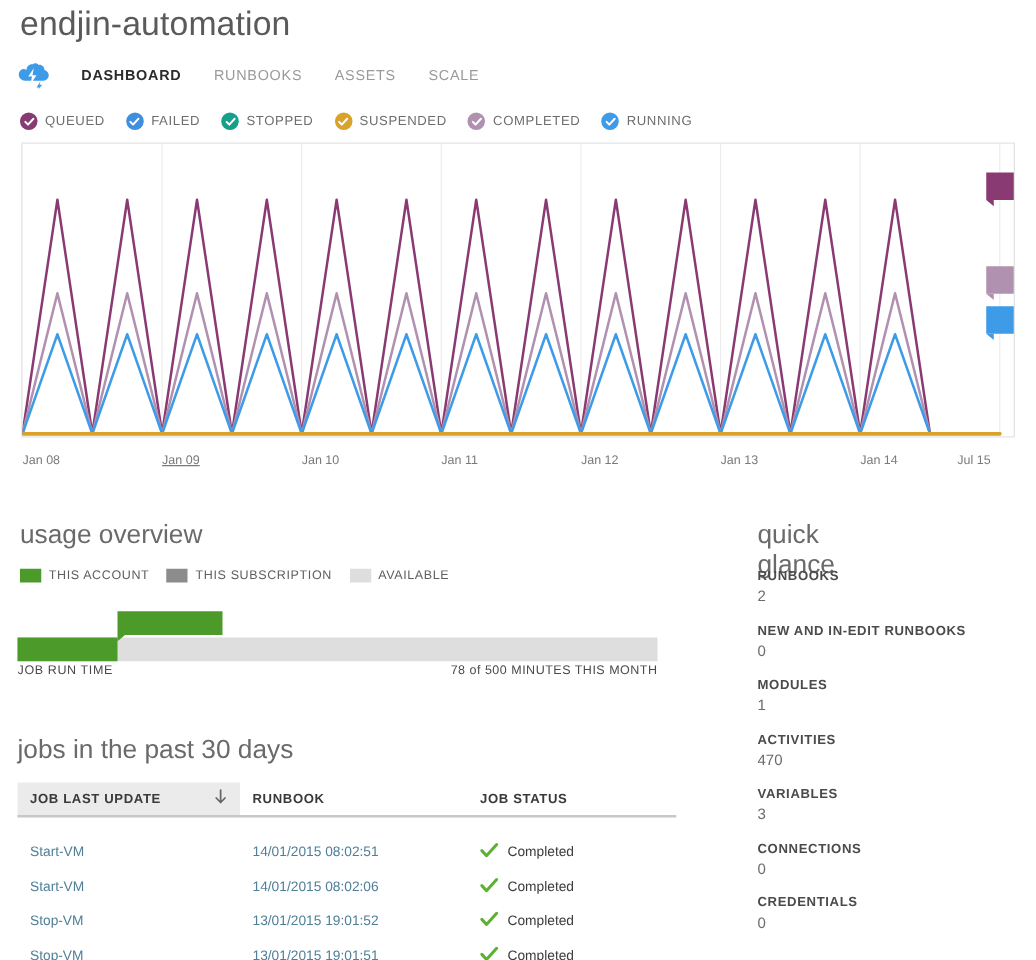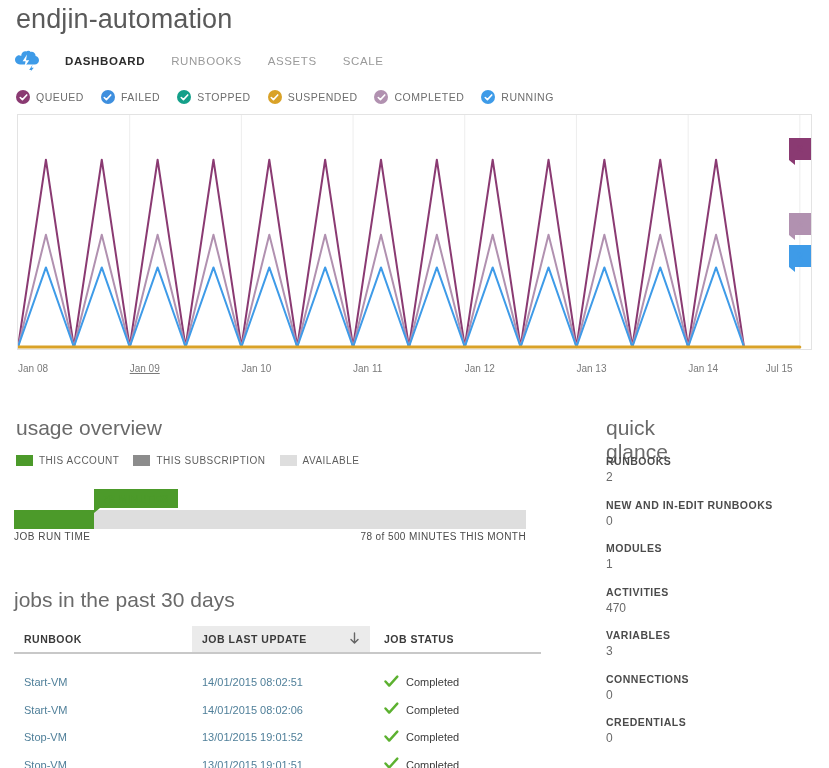--- a/index.html
+++ b/index.html
@@ -296,30 +296,30 @@
   </div>
   <div class="usage-foot">
     <span class="usage-foot-left">JOB RUN TIME</span>
     <span class="usage-foot-right">78 of 500 MINUTES THIS MONTH</span>
   </div>
 
   <div class="section-title" style="left:14px; top:588px;">jobs in the past 30 days</div>
 
   <div class="jobs-table">
     <div class="jobs-head">
-      <div class="jh c0">
-        <span>RUNBOOK</span>
-      </div>
       <div class="jh c1">
         <span>JOB LAST UPDATE</span>
         <span>
           <svg width="11" height="13" viewBox="0 0 11 13">
               <path d="M5.5 1 L5.5 10.5 M2 7.4 L5.5 11 L9 7.4" stroke="#666" stroke-width="1.4" fill="none" stroke-linecap="round" stroke-linejoin="round"></path>
             </svg>
         </span>
+      </div>
+      <div class="jh c0">
+        <span>RUNBOOK</span>
       </div>
       <div class="jh c2">
         <span>JOB STATUS</span>
       </div>
     </div>
     <div class="jobs-head-rule"></div>
     <div id="jobs-rows">
         <div class="job-row">
           <div class="jc c0">Start-VM</div>
           <div class="jc c1">14/01/2015 08:02:51</div>

